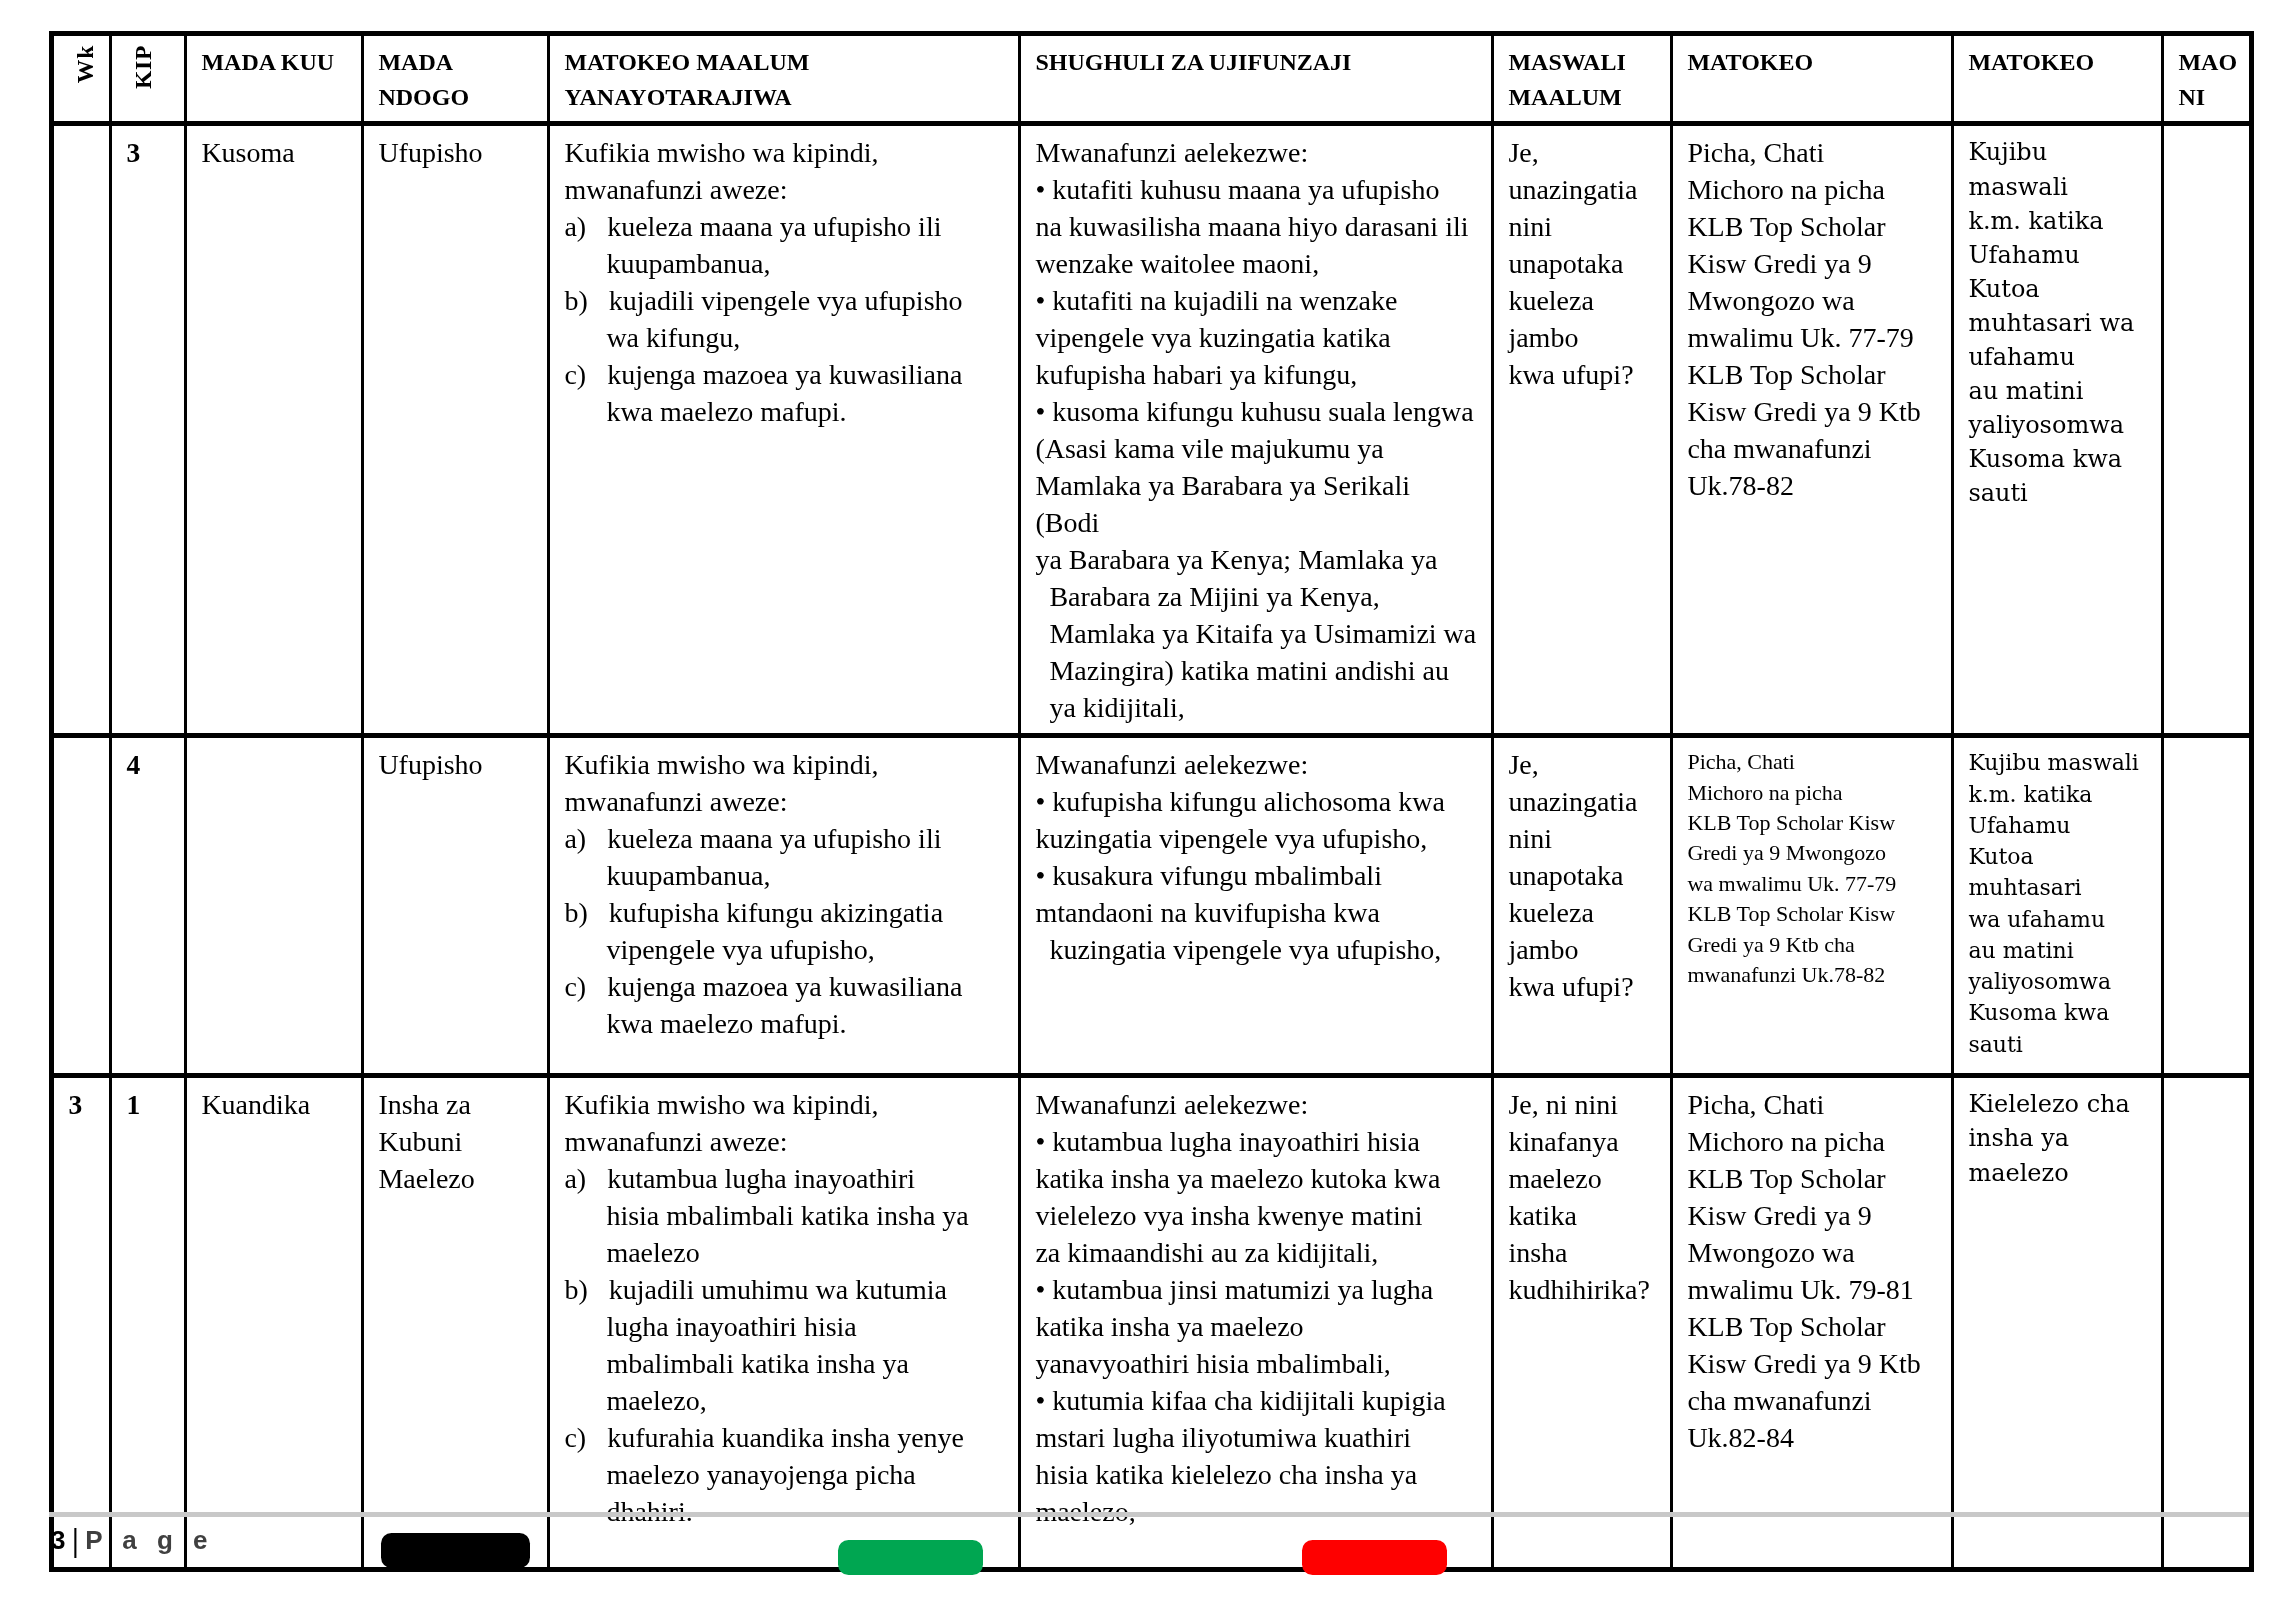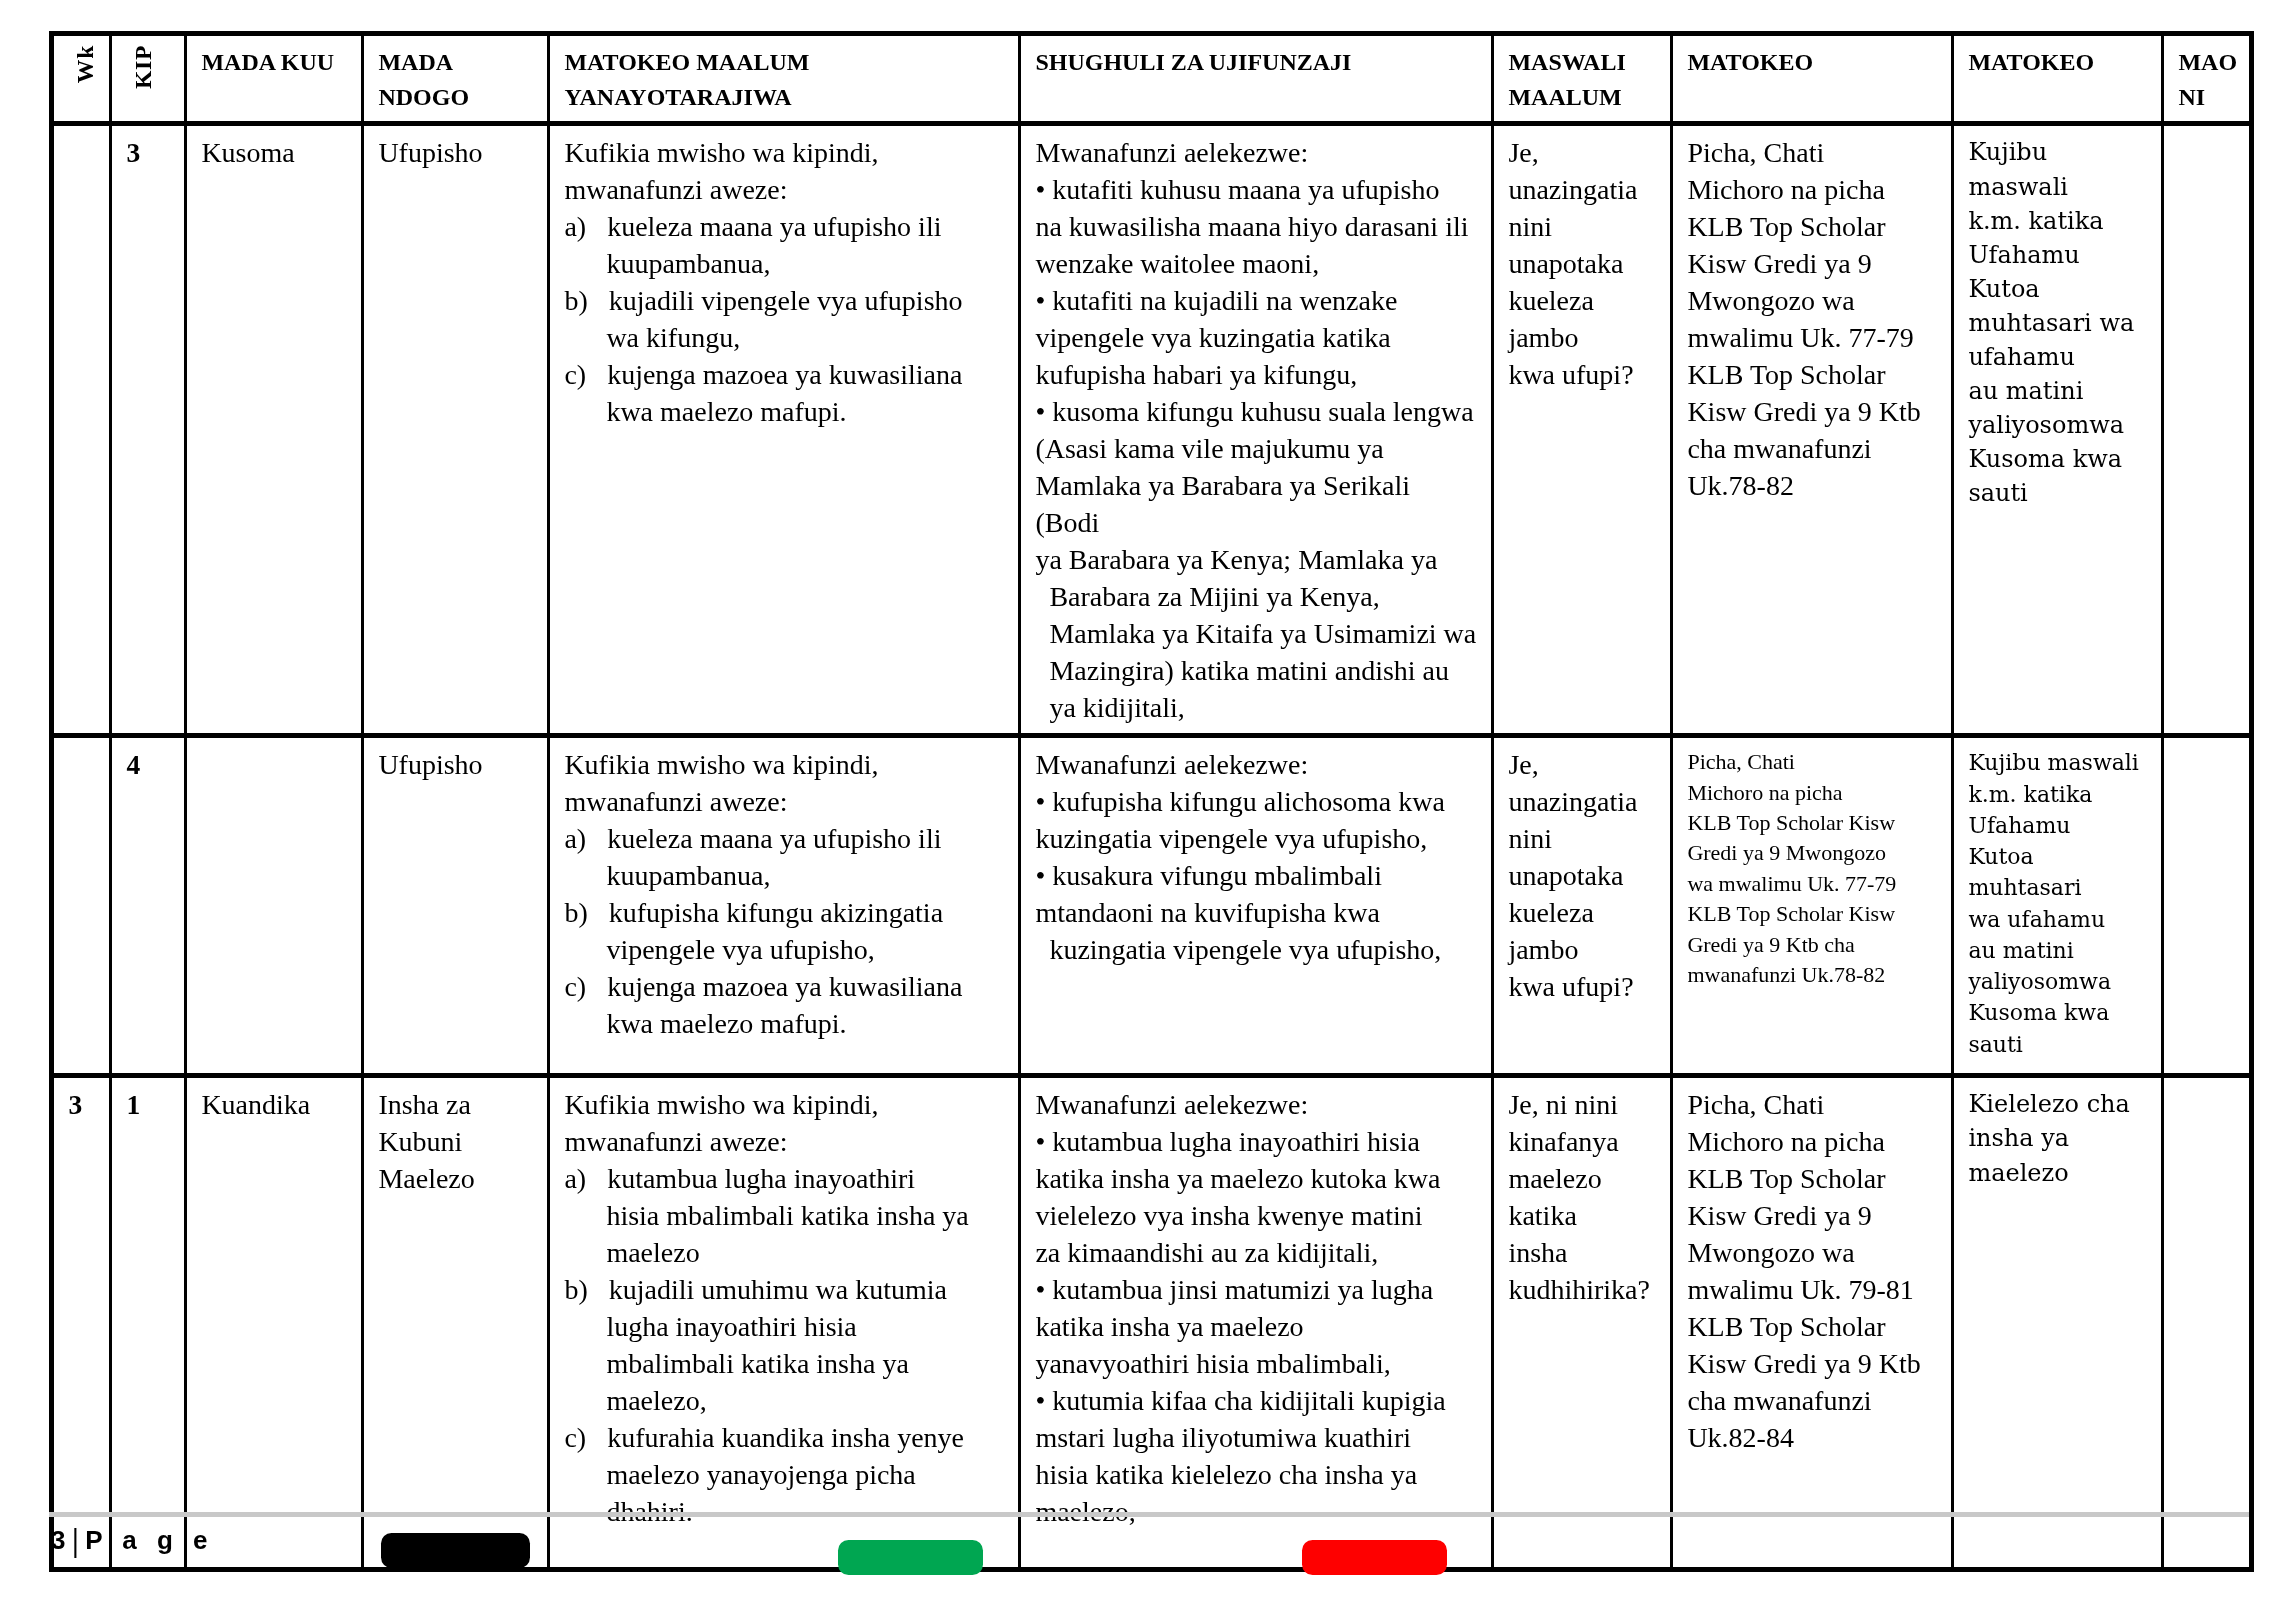--- a/index.html
+++ b/index.html
@@ -264,21 +264,21 @@
       <td class="cell"></td>
     </tr>
   </tbody>
     </table>
 
   <div id="footer-rule" style="background: rgb(200, 200, 200);"></div>
 
   <div id="footer-text">
     <span class="pg-num">3</span>
     <span class="pg-sep">|</span>
-    <span class="pg-label" style="color: #000000;">P a g e</span>
+    <span class="pg-label" style="color: #404040;">P a g e</span>
   </div>
 
   <div class="chip" id="chip-black" style="background: rgb(0, 0, 0);"></div>
   <div class="chip" id="chip-green" style="background: rgb(0, 166, 81);"></div>
   <div class="chip" id="chip-red" style="background: rgb(254, 0, 0);"></div>
 
 </div>
 
 
 </body></html>

